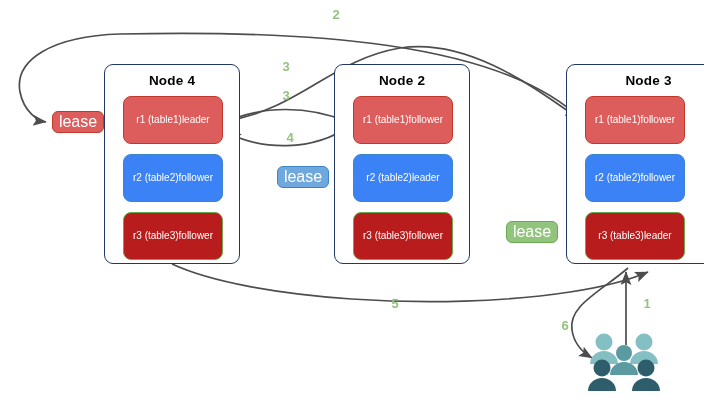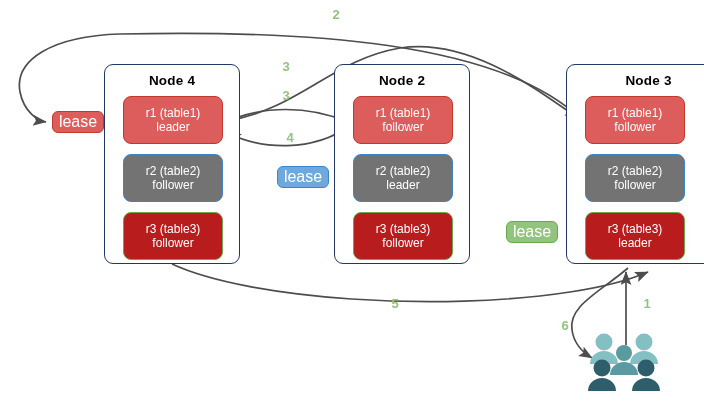--- a/index.html
+++ b/index.html
@@ -43,35 +43,34 @@
     font-size: 13.5px;
     font-weight: bold;
     color: #000000;
     letter-spacing: 0.2px;
   }
   .replica {
     position: absolute;
     box-sizing: border-box;
     border-radius: 8px;
     display: flex;
-    flex-direction: column;
     align-items: center;
     justify-content: center;
     color: #ffffff;
-    font-size: 12px;
+    font-size: 10px;
     line-height: 14px;
     text-align: center;
   }
   .replica span { display: block; }
   .rep-red {
     background: #dd5c5c;
     border: 1.6px solid #c0392b;
   }
   .rep-blue {
-    background: #737373;
+    background: #3b82f6;
     border: 1.6px solid #3d85c8;
   }
   .rep-green {
     background: #b91c1c;
     border: 1.6px solid #6aa84f;
   }
   .lease {
     position: absolute;
     box-sizing: border-box;
     border-radius: 6px;

